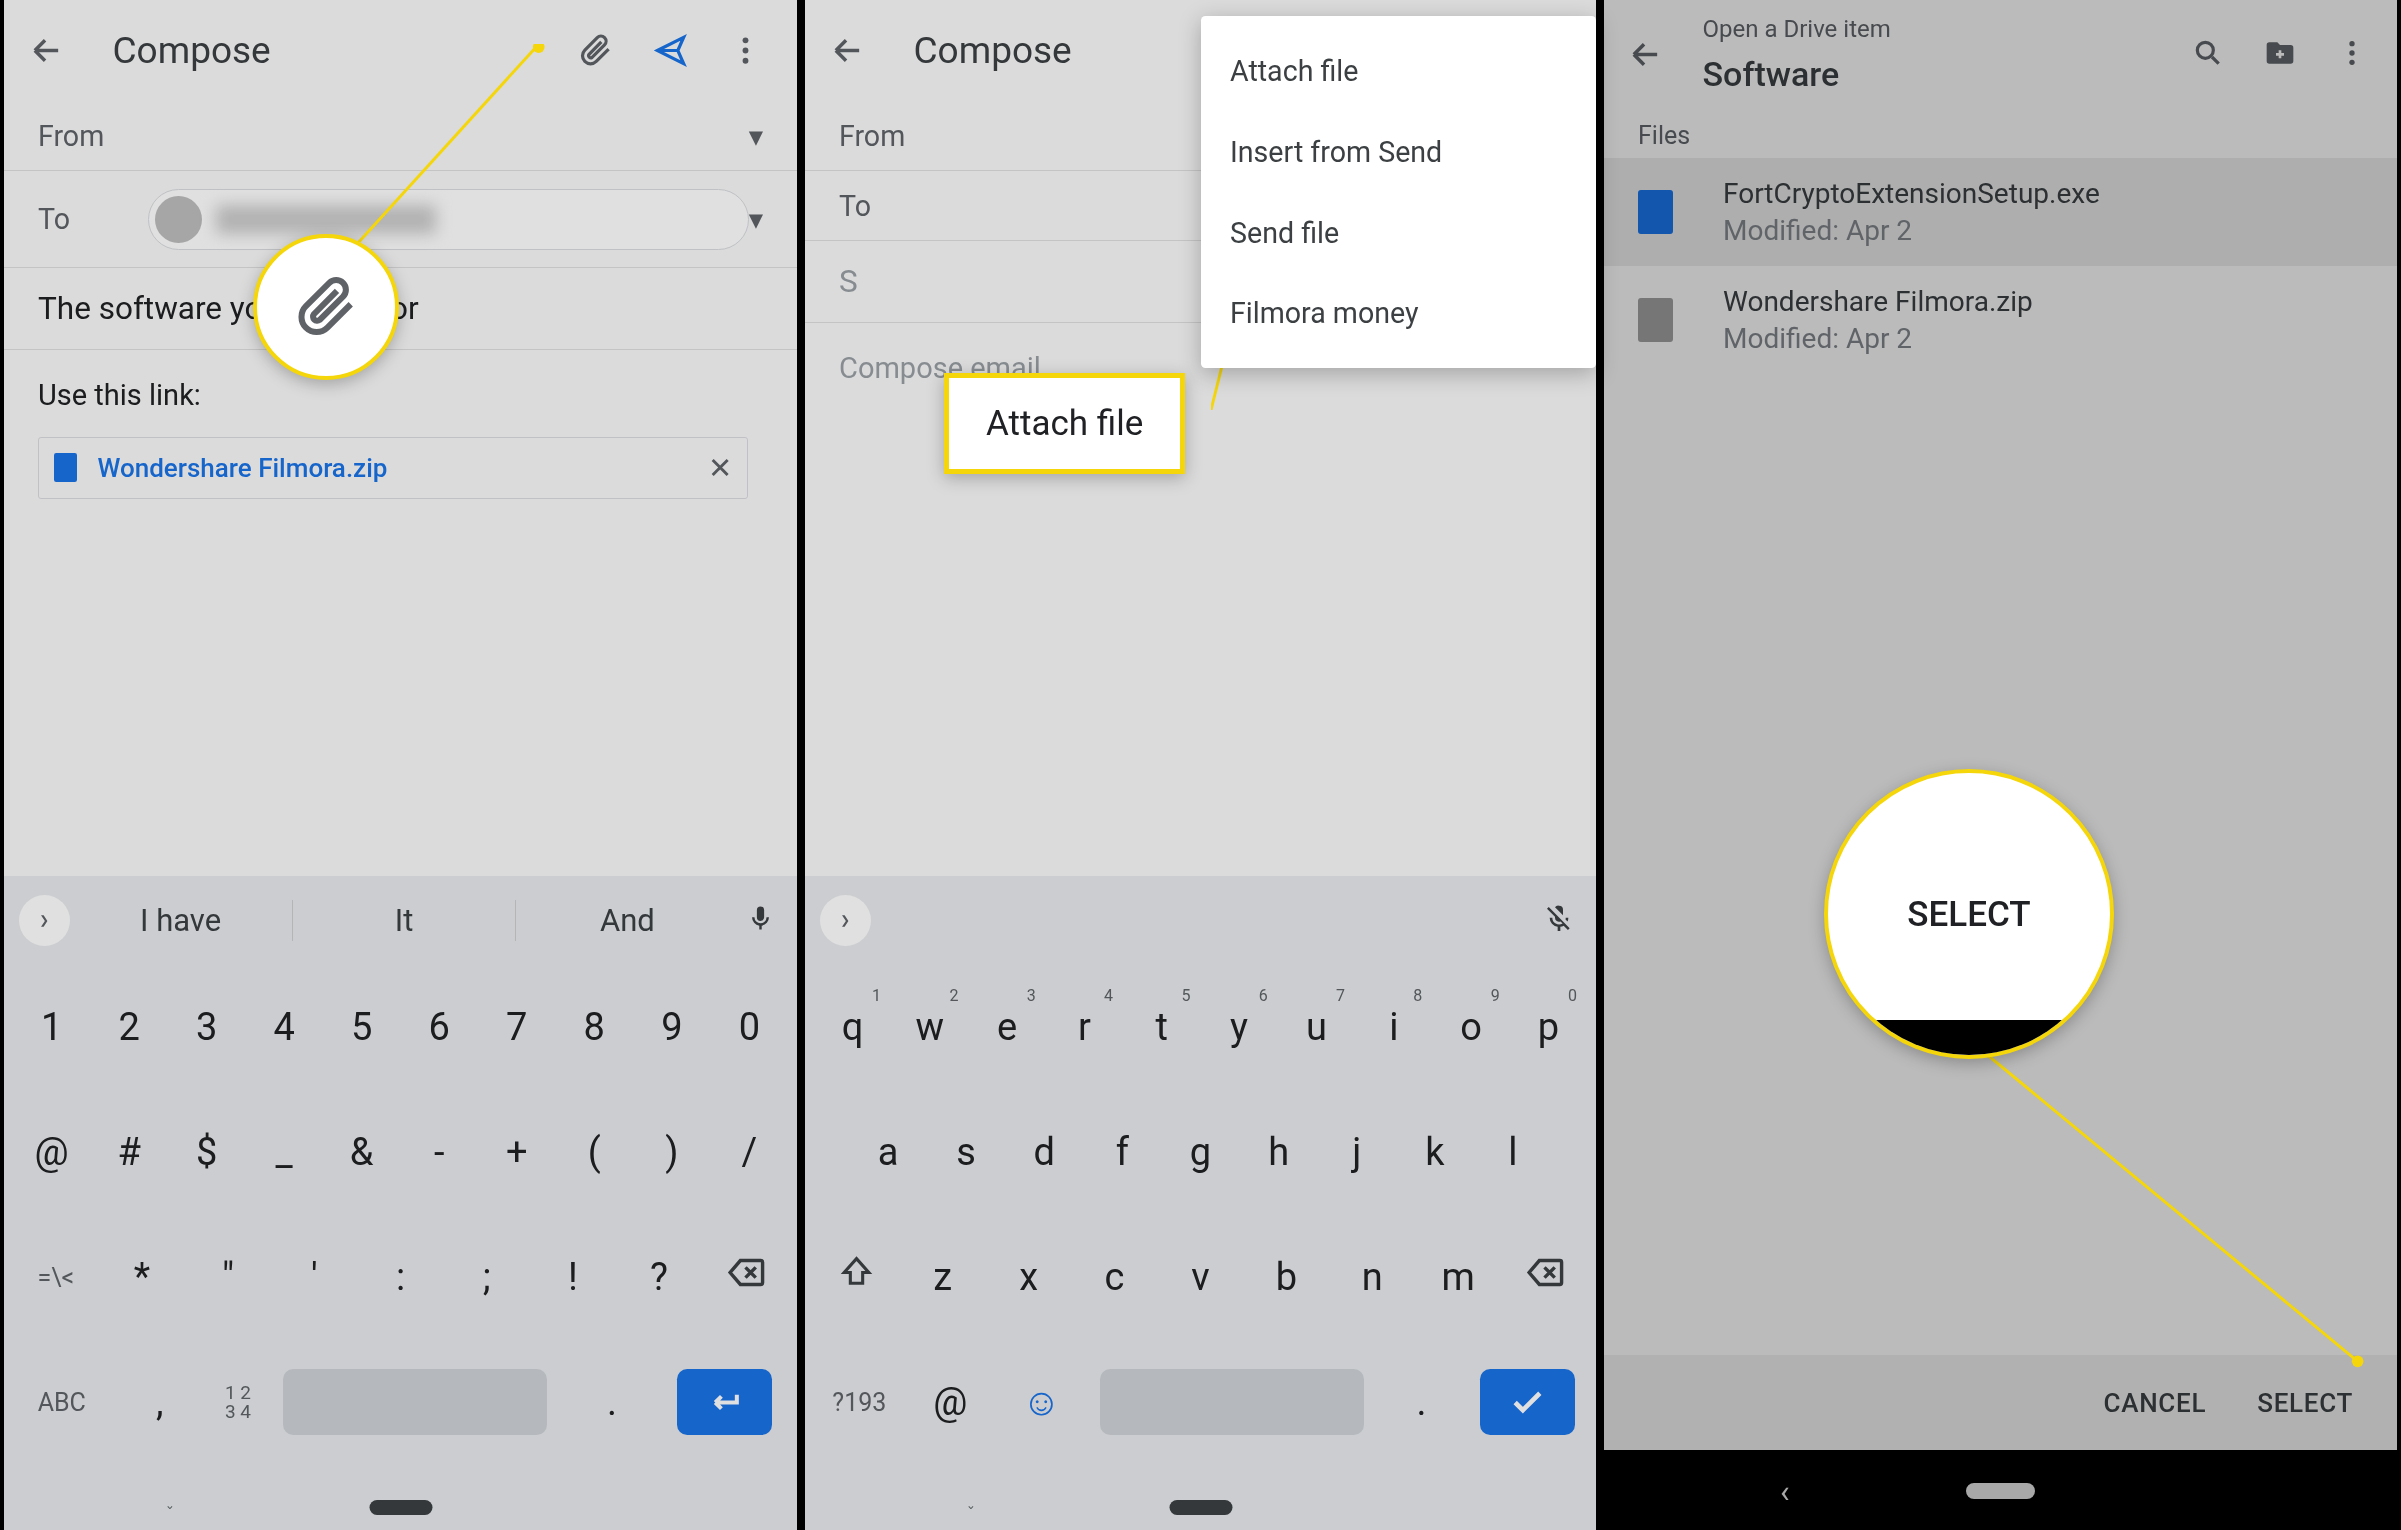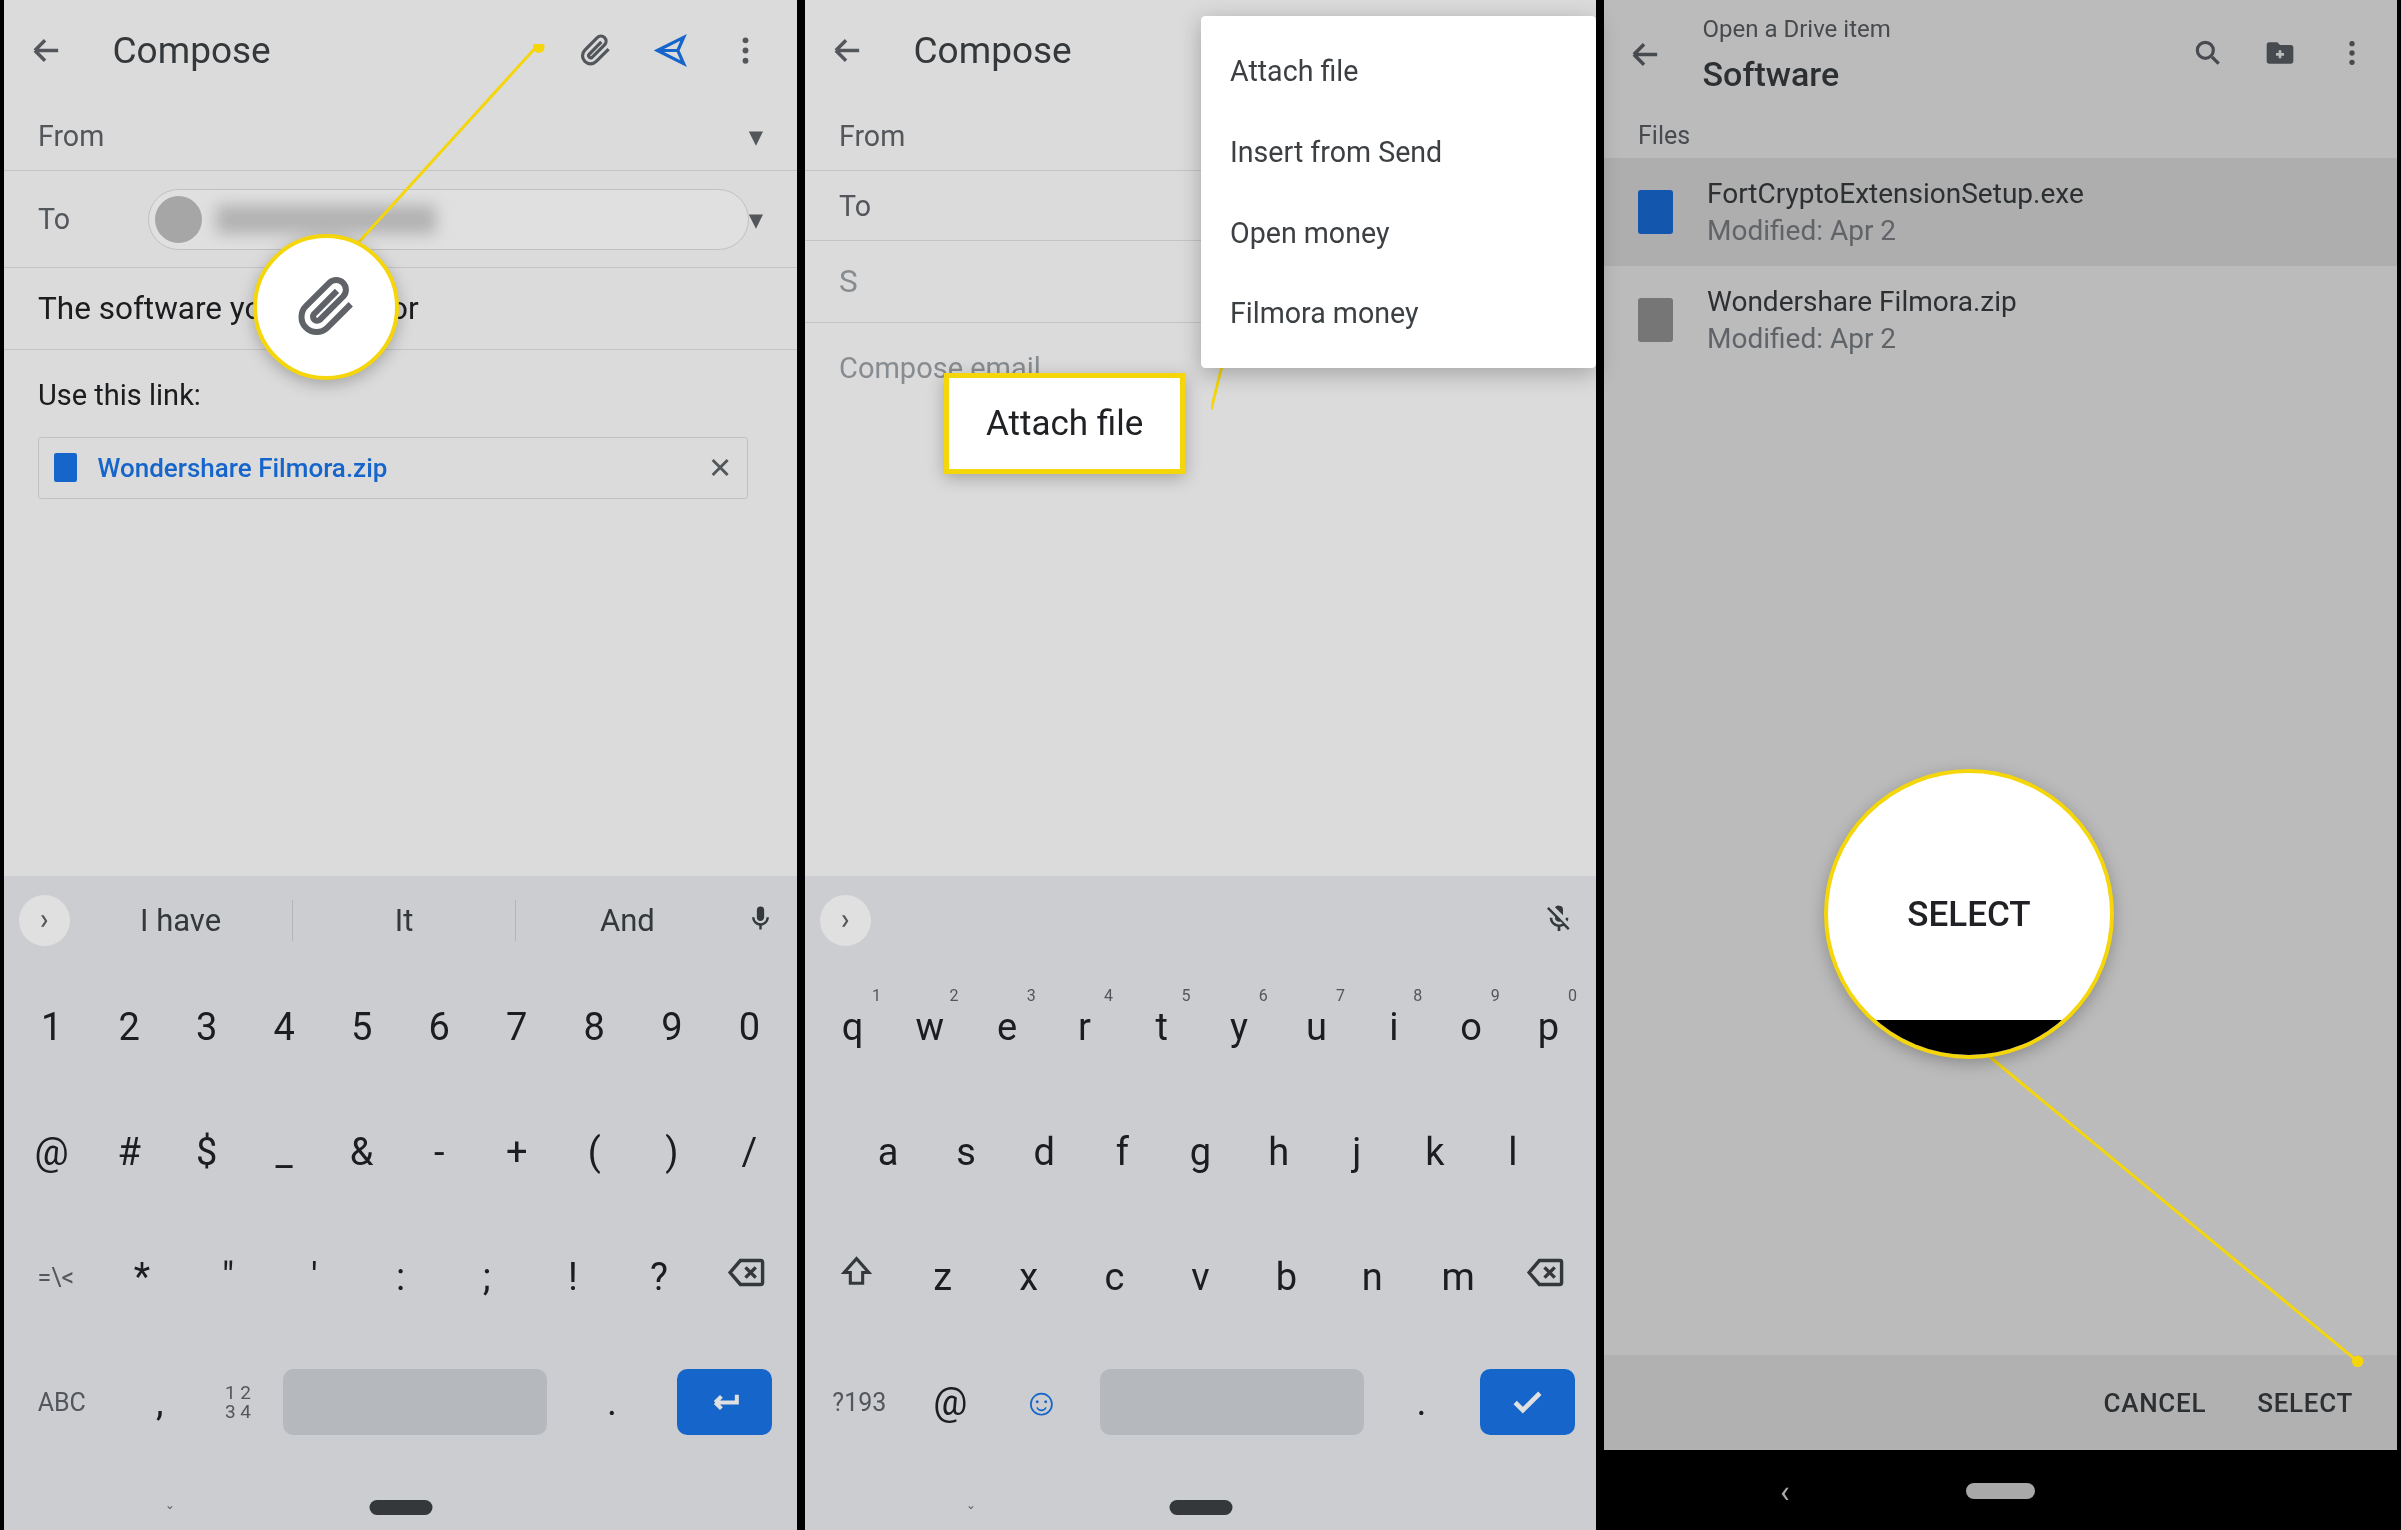--- a/index.html
+++ b/index.html
@@ -74,21 +74,21 @@
 
   
   .dhead { display:flex; align-items:center; padding:14.6px 20.5px 7.3px; }
   .dhead .back { width:41px; margin-right:37px; }
   .dhead .tt { flex:1; }
   .dhead .sup { font-size:24px; color:#5f6368; }
   .dhead .main { font-size:34px; font-weight:500; color:#3c4043; margin-top:11px; }
   .dhead .ic { width:41px; color:#5f6368; margin-left:31px; }
 
   .filescap { font-size:25px; color:#5f6368; padding:20.5px 34px 7.3px; }
-  .frow { display:flex; align-items:center; padding:19px 34px; gap:34px; }
+  .frow { display:flex; align-items:center; padding:19px 34px; gap:50px; }
   .frow.sel { background:#e8e8e8; }
   .frow .fic { width:35px; height:44px; background:#1a73e8; border-radius:2.9px; }
   .frow .fic.zip { background:#9e9e9e; }
   .frow .ft { flex:1; }
   .frow .fn { font-size:28px; color:#3c4043; margin-bottom:4.4px; }
   .frow .fm { font-size:28px; color:#80868b; }
 
   .btnbar { position:absolute; left:0; right:0; bottom:81px; height:95px; background:#ededed; display:flex; justify-content:flex-end; align-items:center; gap:51px; padding-right:44px; }
   .btnbar .btn { font-size:26px; font-weight:500; color:#3c4043; letter-spacing:0.7px; }
 
@@ -325,21 +325,21 @@
       <span class="navcaret">⌄</span>
       <div class="navbar"></div>
     </div>
   </div>
 
   <div class="dim"></div>
 
   <div class="menu">
     <div class="mi">Attach file</div>
     <div class="mi">Insert from Send</div>
-    <div class="mi">Open money</div>
+    <div class="mi">Send file</div>
     <div class="mi">Filmora money</div>
   </div>
 
   <svg class="dotline" style="left:406px;top:59px;width:117px;height:351px" viewBox="0 0 160 480" width="117" height="351">
       <line x1="0" y1="480" x2="120" y2="0" stroke="#f4d60b" stroke-width="4"></line>
       <circle cx="120" cy="4" r="8" fill="#f4d60b"></circle>
     </svg>
   <div class="callout-rect" style="left:139px;top:373px">Attach file</div>
 </div>
 

